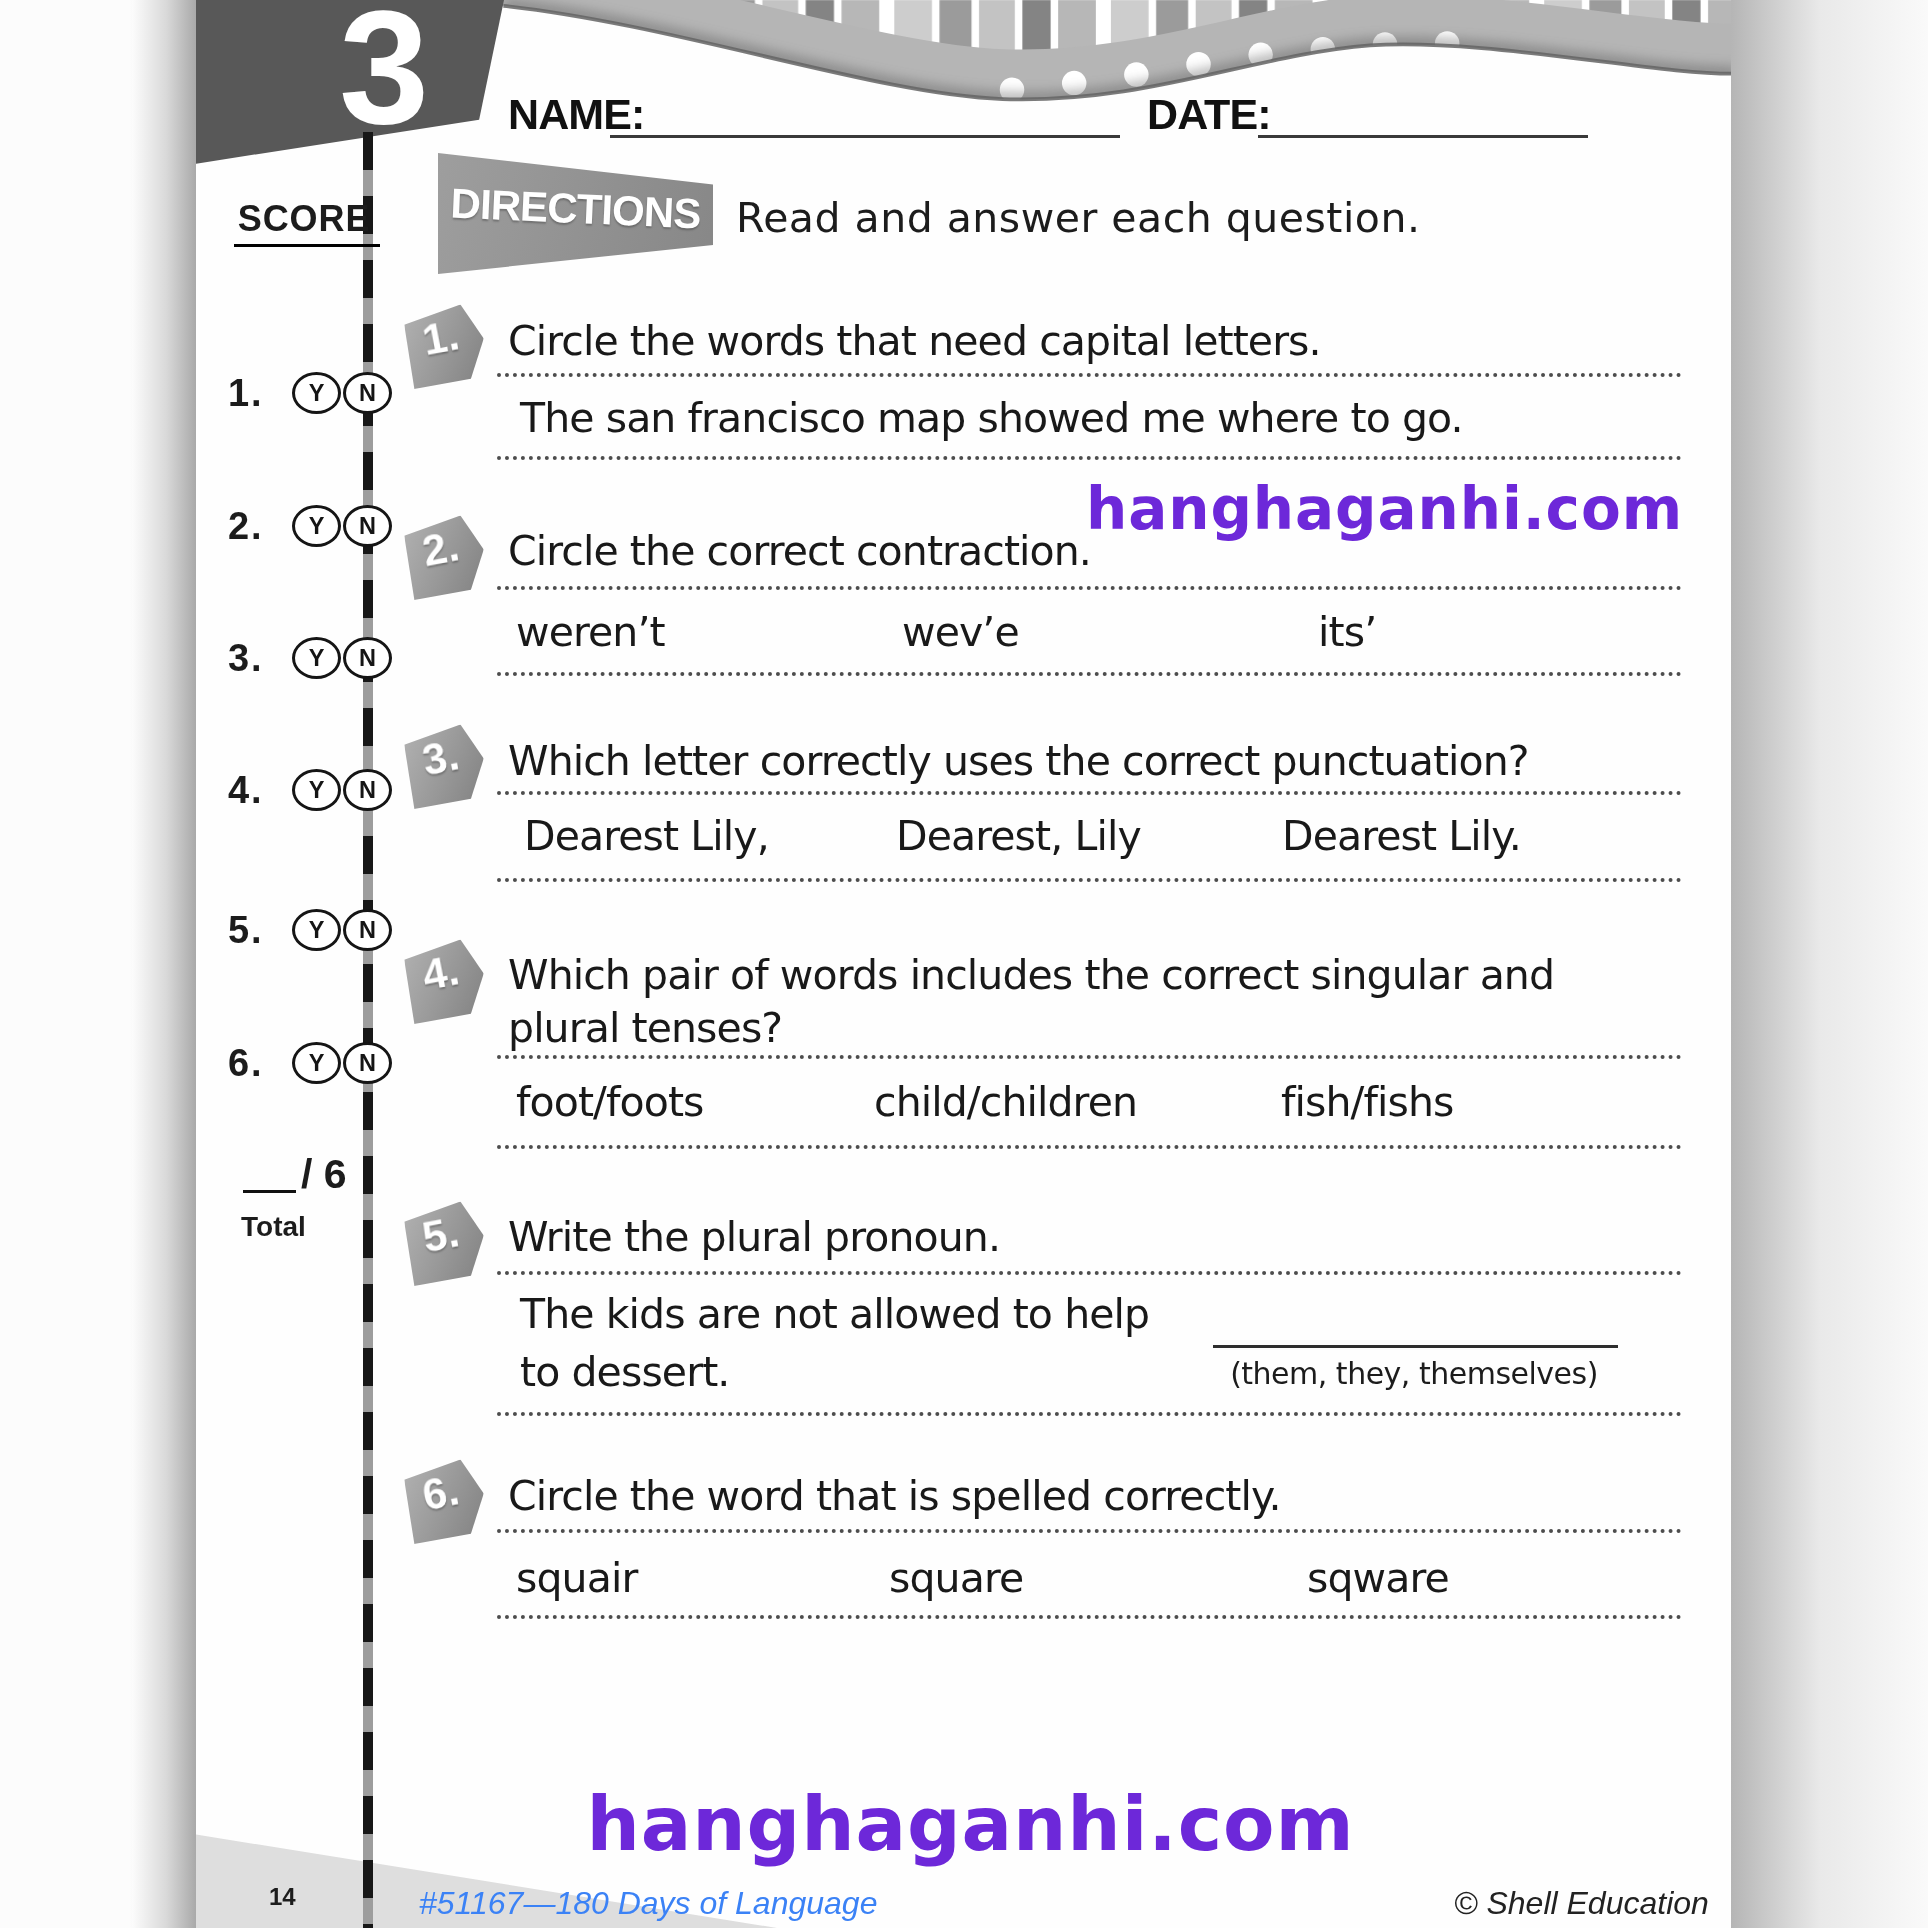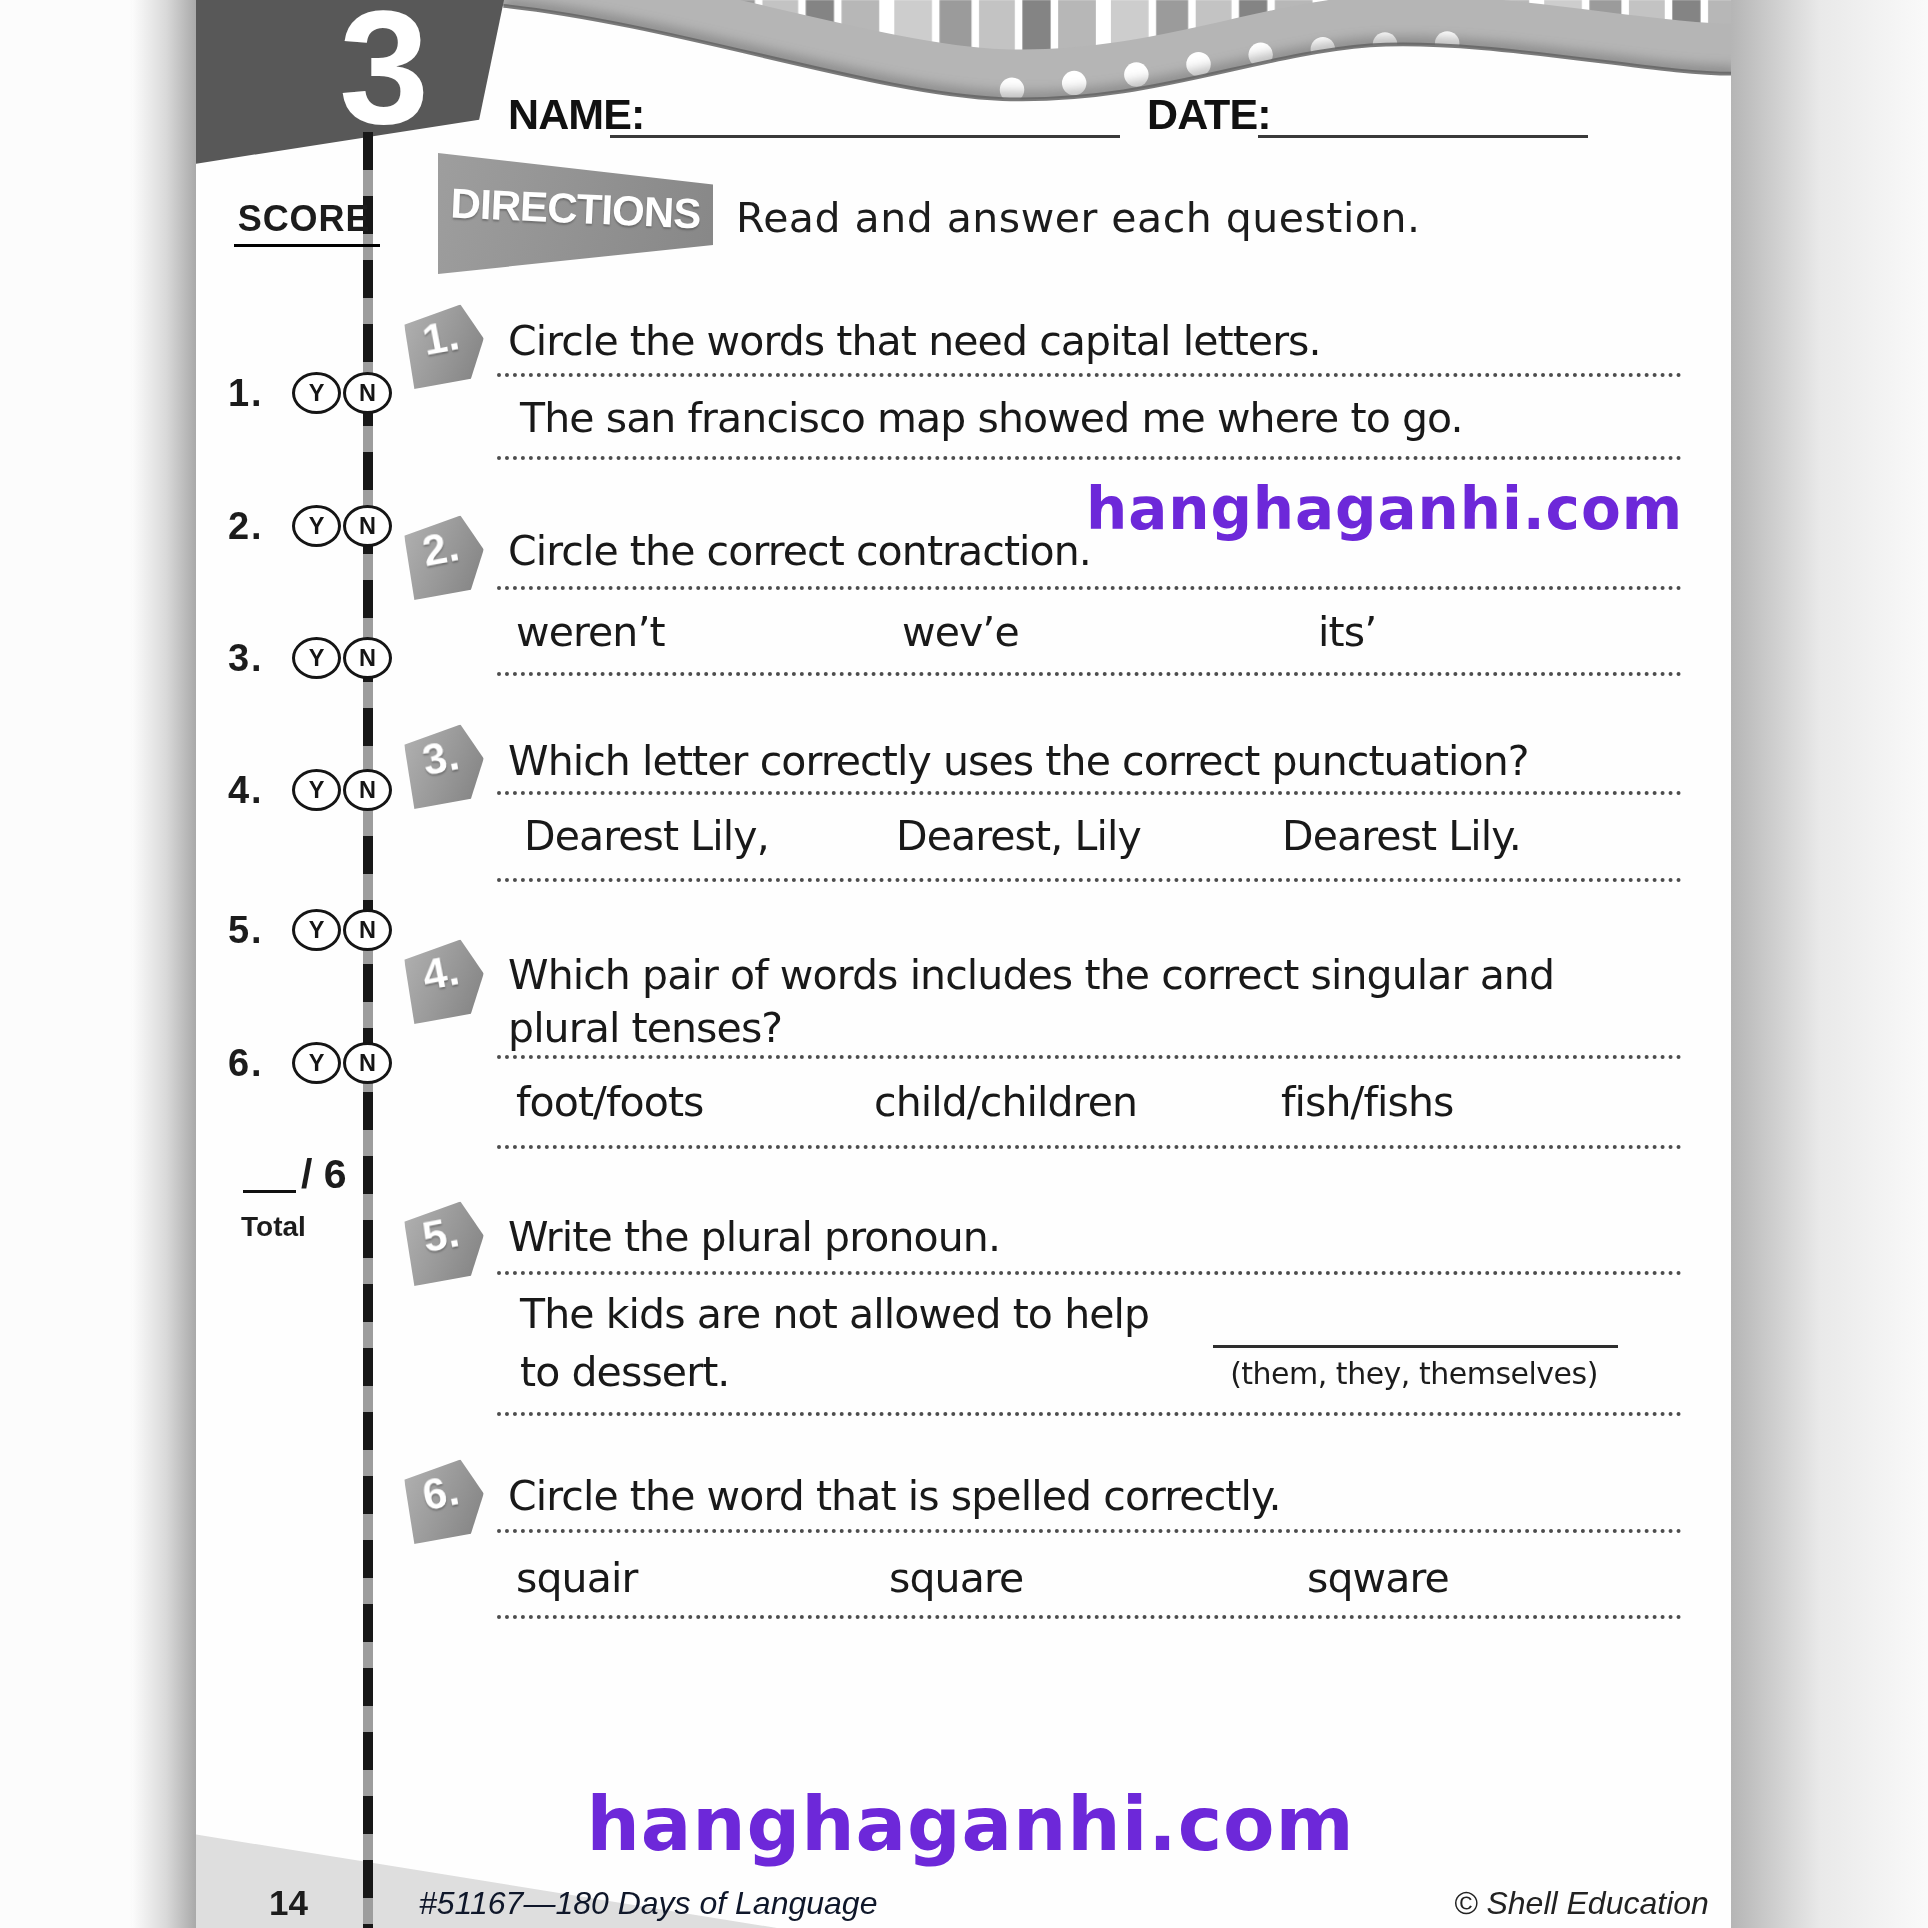--- a/index.html
+++ b/index.html
@@ -77,23 +77,23 @@
   .blank-line{left:1213px;top:1345px;width:405px;border-top:3.8px solid #2e2e2e;z-index:3;}
   .hint{left:1188px;top:1356px;width:452px;text-align:center;font-size:30px;letter-spacing:-0.5px;z-index:3;}
 
   
   .wm{font-weight:bold;color:#6d28d9;text-align:center;z-index:4;letter-spacing:0.9px;}
   .wm-mid{left:1083px;top:475px;width:603px;font-size:58px;}
   .wm-bottom{left:443px;top:1780px;width:1055px;font-size:75px;}
 
   
   .footer-page{left:269px;top:1883px;font-family:"Liberation Sans",sans-serif;font-weight:bold;
-    font-size:35px;z-index:3;}
+    font-size:24px;z-index:3;}
   .footer-book{left:419px;top:1885px;font-family:"Liberation Sans",sans-serif;font-style:italic;
-    font-size:32px;color:#0f172a;z-index:3;}
+    font-size:32px;color:#3b82f6;z-index:3;}
   .footer-pub{left:1454px;top:1885px;font-family:"Liberation Sans",sans-serif;font-style:italic;
     font-size:32px;color:#222;z-index:3;}
 </style>
 </head>
 <body>
 
 <div id="canvas">
 
   <svg class="abs banner-svg" viewBox="0 0 1360 195" xmlns="http://www.w3.org/2000/svg">
     <defs>

